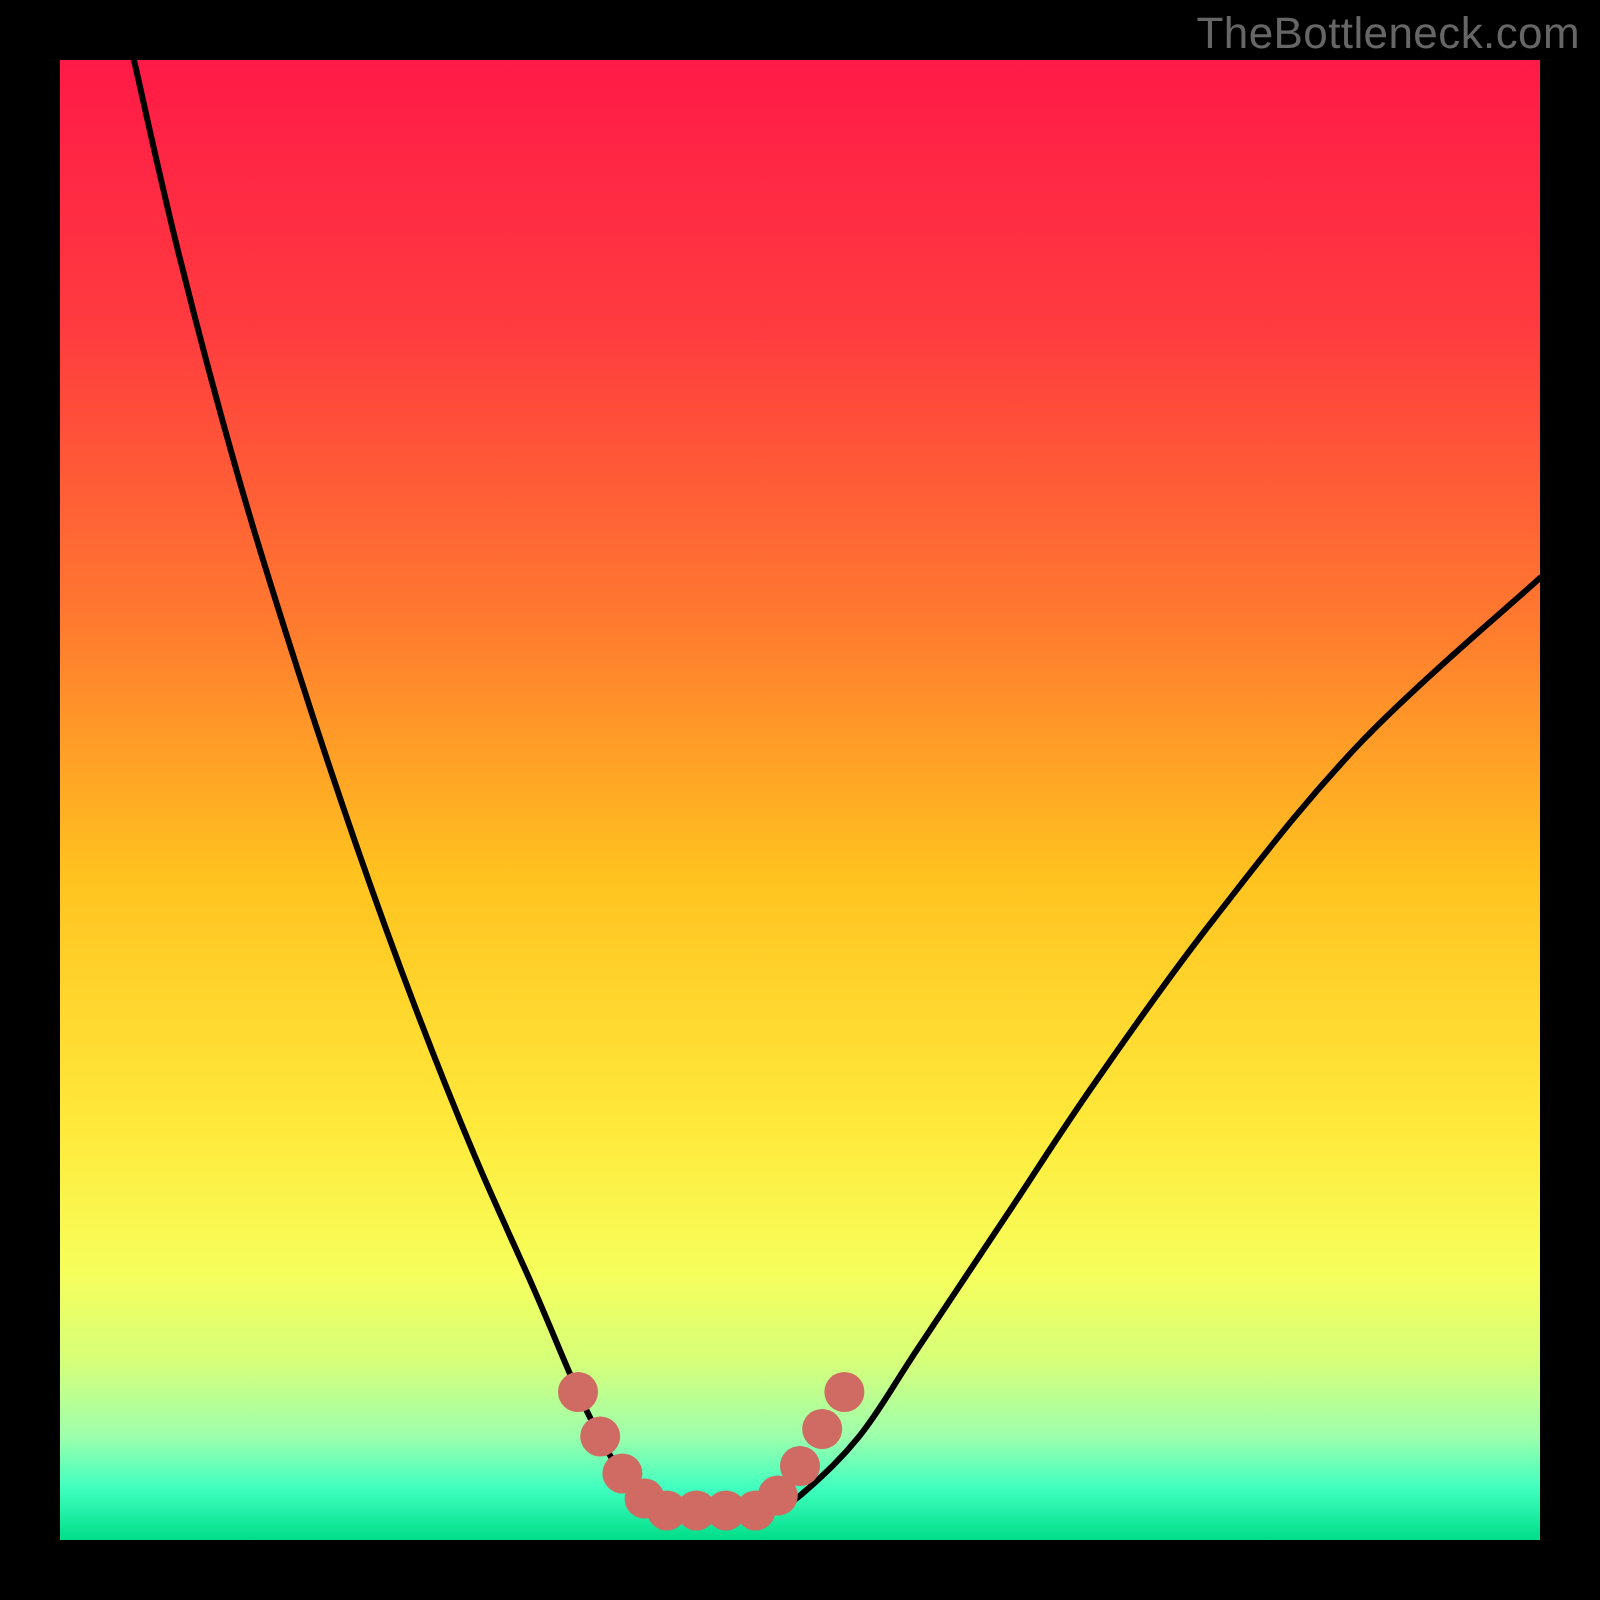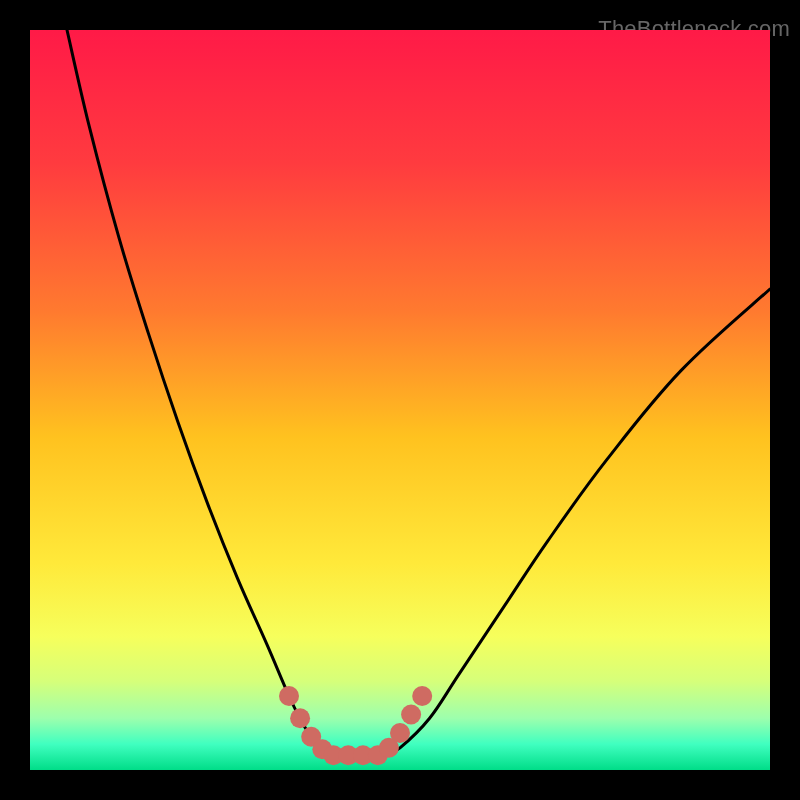--- a/index.html
+++ b/index.html
@@ -19,21 +19,21 @@
   .plot {
     position: absolute;
     left: 30px;
     top: 30px;
     width: 740px;
     height: 740px;
     overflow: hidden;
   }
   .watermark {
     position: absolute;
-    top: 16px;
+    top: 4px;
     right: 10px;
     color: #666666;
     font-size: 22px;
     letter-spacing: 0.2px;
     font-weight: 500;
     user-select: none;
   }
   svg {
     display: block;
   }

